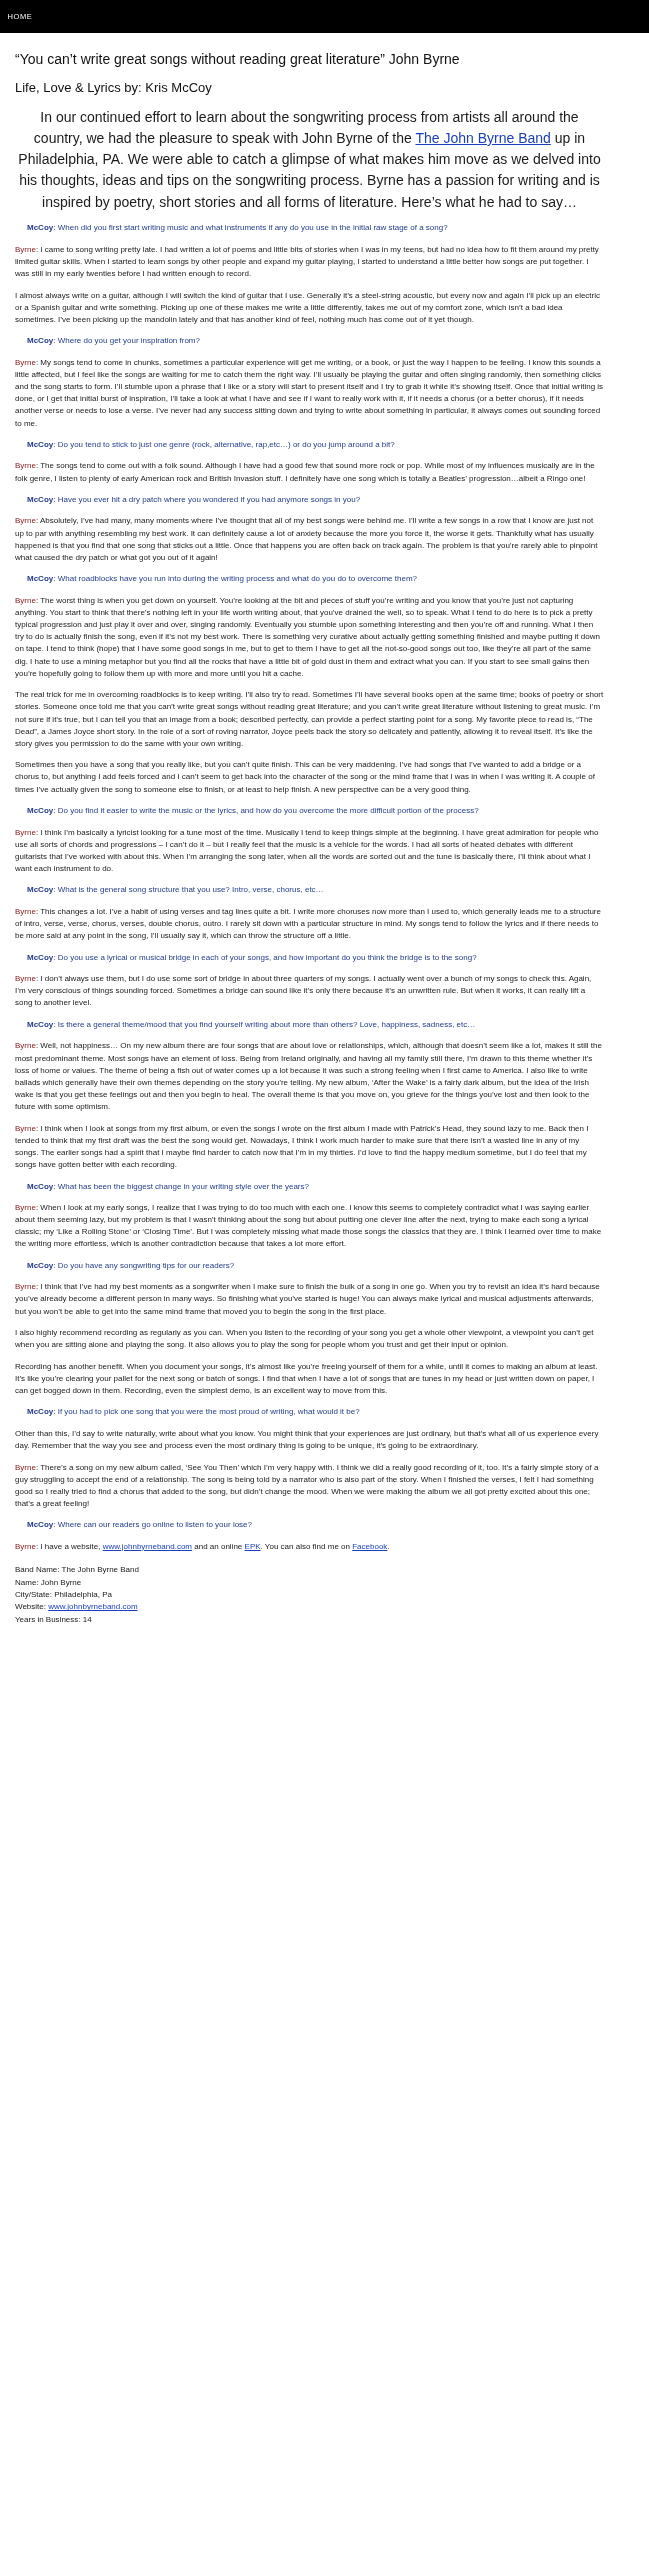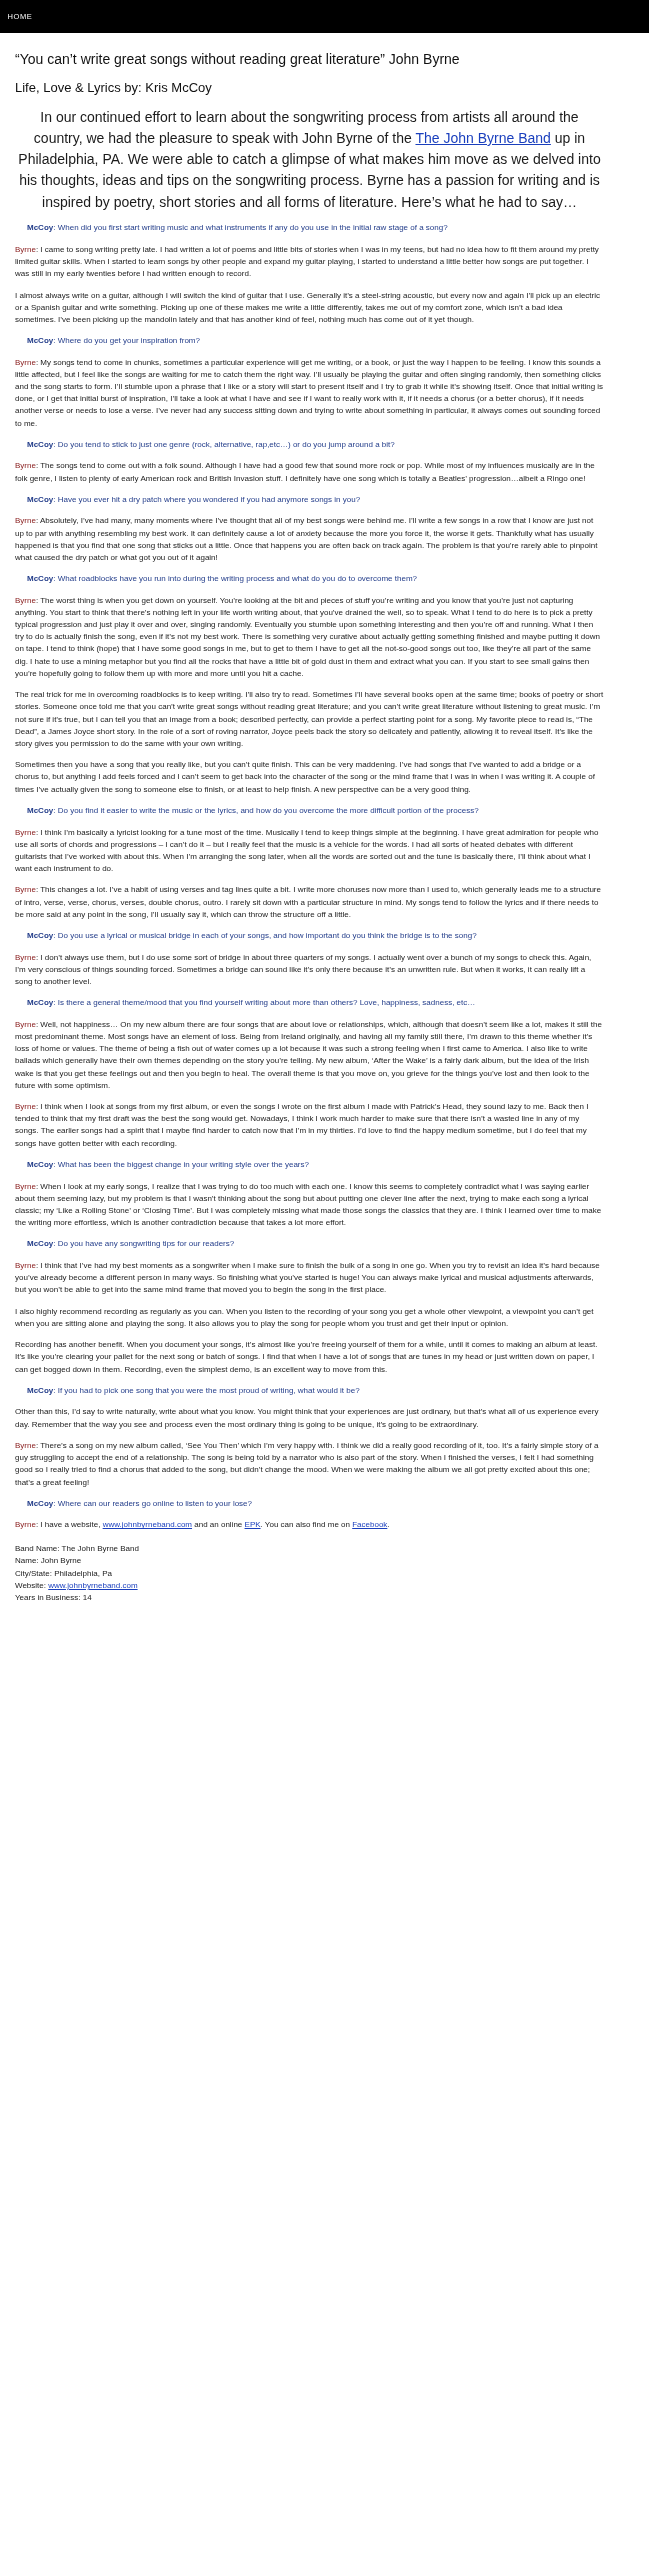--- a/index.html
+++ b/index.html
@@ -179,20 +179,21 @@
         <p class="qa mccoy"><span class="spk-mccoy">McCoy</span><span>: </span><span>Do you tend to stick to just one genre (rock, alternative, rap,etc…) or do you jump around a bit?</span></p>
         <p class="qa byrne"><span class="spk-byrne">Byrne</span><span>: </span><span>The songs tend to come out with a folk sound. Although I have had a good few that sound more rock or pop. While most of my influences musically are in the folk genre, I listen to plenty of early American rock and British Invasion stuff. I definitely have one song which is totally a Beatles’ progression…albeit a Ringo one!</span></p>
         <p class="qa mccoy"><span class="spk-mccoy">McCoy</span><span>: </span><span>Have you ever hit a dry patch where you wondered if you had anymore songs in you?</span></p>
         <p class="qa byrne"><span class="spk-byrne">Byrne</span><span>: </span><span>Absolutely, I’ve had many, many moments where I’ve thought that all of my best songs were behind me. I’ll write a few songs in a row that I know are just not up to par with anything resembling my best work. It can definitely cause a lot of anxiety because the more you force it, the worse it gets. Thankfully what has usually happened is that you find that one song that sticks out a little. Once that happens you are often back on track again. The problem is that you’re rarely able to pinpoint what caused the dry patch or what got you out of it again!</span></p>
         <p class="qa mccoy"><span class="spk-mccoy">McCoy</span><span>: </span><span>What roadblocks have you run into during the writing process and what do you do to overcome them?</span></p>
         <p class="qa byrne"><span class="spk-byrne">Byrne</span><span>: </span><span>The worst thing is when you get down on yourself. You’re looking at the bit and pieces of stuff you’re writing and you know that you’re just not capturing anything. You start to think that there’s nothing left in your life worth writing about, that you’ve drained the well, so to speak. What I tend to do here is to pick a pretty typical progression and just play it over and over, singing randomly. Eventually you stumble upon something interesting and then you’re off and running. What I then try to do is actually finish the song, even if it’s not my best work. There is something very curative about actually getting something finished and maybe putting it down on tape. I tend to think (hope) that I have some good songs in me, but to get to them I have to get all the not-so-good songs out too, like they’re all part of the same dig. I hate to use a mining metaphor but you find all the rocks that have a little bit of gold dust in them and extract what you can. If you start to see small gains then you’re hopefully going to follow them up with more and more until you hit a cache.</span></p>
         <p class="qa byrne"><span>The real trick for me in overcoming roadblocks is to keep writing. I’ll also try to read. Sometimes I’ll have several books open at the same time; books of poetry or short stories. Someone once told me that you can’t write great songs without reading great literature; and you can’t write great literature without listening to great music. I’m not sure if it’s true, but I can tell you that an image from a book; described perfectly, can provide a perfect starting point for a song. My favorite piece to read is, “The Dead”, a James Joyce short story. In the role of a sort of roving narrator, Joyce peels back the story so delicately and patiently, allowing it to reveal itself. It’s like the story gives you permission to do the same with your own writing.</span></p>
         <p class="qa byrne"><span>Sometimes then you have a song that you really like, but you can’t quite finish. This can be very maddening. I’ve had songs that I’ve wanted to add a bridge or a chorus to, but anything I add feels forced and I can’t seem to get back into the character of the song or the mind frame that I was in when I was writing it. A couple of times I’ve actually given the song to someone else to finish, or at least to help finish. A new perspective can be a very good thing.</span></p>
         <p class="qa mccoy"><span class="spk-mccoy">McCoy</span><span>: </span><span>Do you find it easier to write the music or the lyrics, and how do you overcome the more difficult portion of the process?</span></p>
         <p class="qa byrne"><span class="spk-byrne">Byrne</span><span>: </span><span>I think I’m basically a lyricist looking for a tune most of the time. Musically I tend to keep things simple at the beginning. I have great admiration for people who use all sorts of chords and progressions – I can’t do it – but I really feel that the music is a vehicle for the words. I had all sorts of heated debates with different guitarists that I’ve worked with about this. When I’m arranging the song later, when all the words are sorted out and the tune is basically there, I’ll think about what I want each instrument to do.</span></p>
+        <p class="qa mccoy"><span class="spk-mccoy">McCoy</span><span>: </span><span>What is the general song structure that you use? Intro, verse, chorus, etc…</span></p>
         <p class="qa byrne"><span class="spk-byrne">Byrne</span><span>: </span><span>This changes a lot. I’ve a habit of using verses and tag lines quite a bit. I write more choruses now more than I used to, which generally leads me to a structure of intro, verse, verse, chorus, verses, double chorus, outro. I rarely sit down with a particular structure in mind. My songs tend to follow the lyrics and if there needs to be more said at any point in the song, I’ll usually say it, which can throw the structure off a little.</span></p>
         <p class="qa mccoy"><span class="spk-mccoy">McCoy</span><span>: </span><span>Do you use a lyrical or musical bridge in each of your songs, and how important do you think the bridge is to the song?</span></p>
         <p class="qa byrne"><span class="spk-byrne">Byrne</span><span>: </span><span>I don’t always use them, but I do use some sort of bridge in about three quarters of my songs. I actually went over a bunch of my songs to check this. Again, I’m very conscious of things sounding forced. Sometimes a bridge can sound like it’s only there because it’s an unwritten rule. But when it works, it can really lift a song to another level.</span></p>
         <p class="qa mccoy"><span class="spk-mccoy">McCoy</span><span>: </span><span>Is there a general theme/mood that you find yourself writing about more than others? Love, happiness, sadness, etc…</span></p>
         <p class="qa byrne"><span class="spk-byrne">Byrne</span><span>: </span><span>Well, not happiness… On my new album there are four songs that are about love or relationships, which, although that doesn’t seem like a lot, makes it still the most predominant theme. Most songs have an element of loss. Being from Ireland originally, and having all my family still there, I’m drawn to this theme whether it’s loss of home or values. The theme of being a fish out of water comes up a lot because it was such a strong feeling when I first came to America. I also like to write ballads which generally have their own themes depending on the story you’re telling. My new album, ‘After the Wake’ is a fairly dark album, but the idea of the Irish wake is that you get these feelings out and then you begin to heal. The overall theme is that you move on, you grieve for the things you’ve lost and then look to the future with some optimism.</span></p>
         <p class="qa byrne"><span class="spk-byrne">Byrne</span><span>: </span><span>I think when I look at songs from my first album, or even the songs I wrote on the first album I made with Patrick’s Head, they sound lazy to me. Back then I tended to think that my first draft was the best the song would get. Nowadays, I think I work much harder to make sure that there isn’t a wasted line in any of my songs. The earlier songs had a spirit that I maybe find harder to catch now that I’m in my thirties. I’d love to find the happy medium sometime, but I do feel that my songs have gotten better with each recording.</span></p>
         <p class="qa mccoy"><span class="spk-mccoy">McCoy</span><span>: </span><span>What has been the biggest change in your writing style over the years?</span></p>
         <p class="qa byrne"><span class="spk-byrne">Byrne</span><span>: </span><span>When I look at my early songs, I realize that I was trying to do too much with each one. I know this seems to completely contradict what I was saying earlier about them seeming lazy, but my problem is that I wasn’t thinking about the song but about putting one clever line after the next, trying to make each song a lyrical classic; my ‘Like a Rolling Stone’ or ‘Closing Time’. But I was completely missing what made those songs the classics that they are. I think I learned over time to make the writing more effortless, which is another contradiction because that takes a lot more effort.</span></p>
         <p class="qa mccoy"><span class="spk-mccoy">McCoy</span><span>: </span><span>Do you have any songwriting tips for our readers?</span></p>
         <p class="qa byrne"><span class="spk-byrne">Byrne</span><span>: </span><span>I think that I’ve had my best moments as a songwriter when I make sure to finish the bulk of a song in one go. When you try to revisit an idea it’s hard because you’ve already become a different person in many ways. So finishing what you’ve started is huge! You can always make lyrical and musical adjustments afterwards, but you won’t be able to get into the same mind frame that moved you to begin the song in the first place.</span></p>

